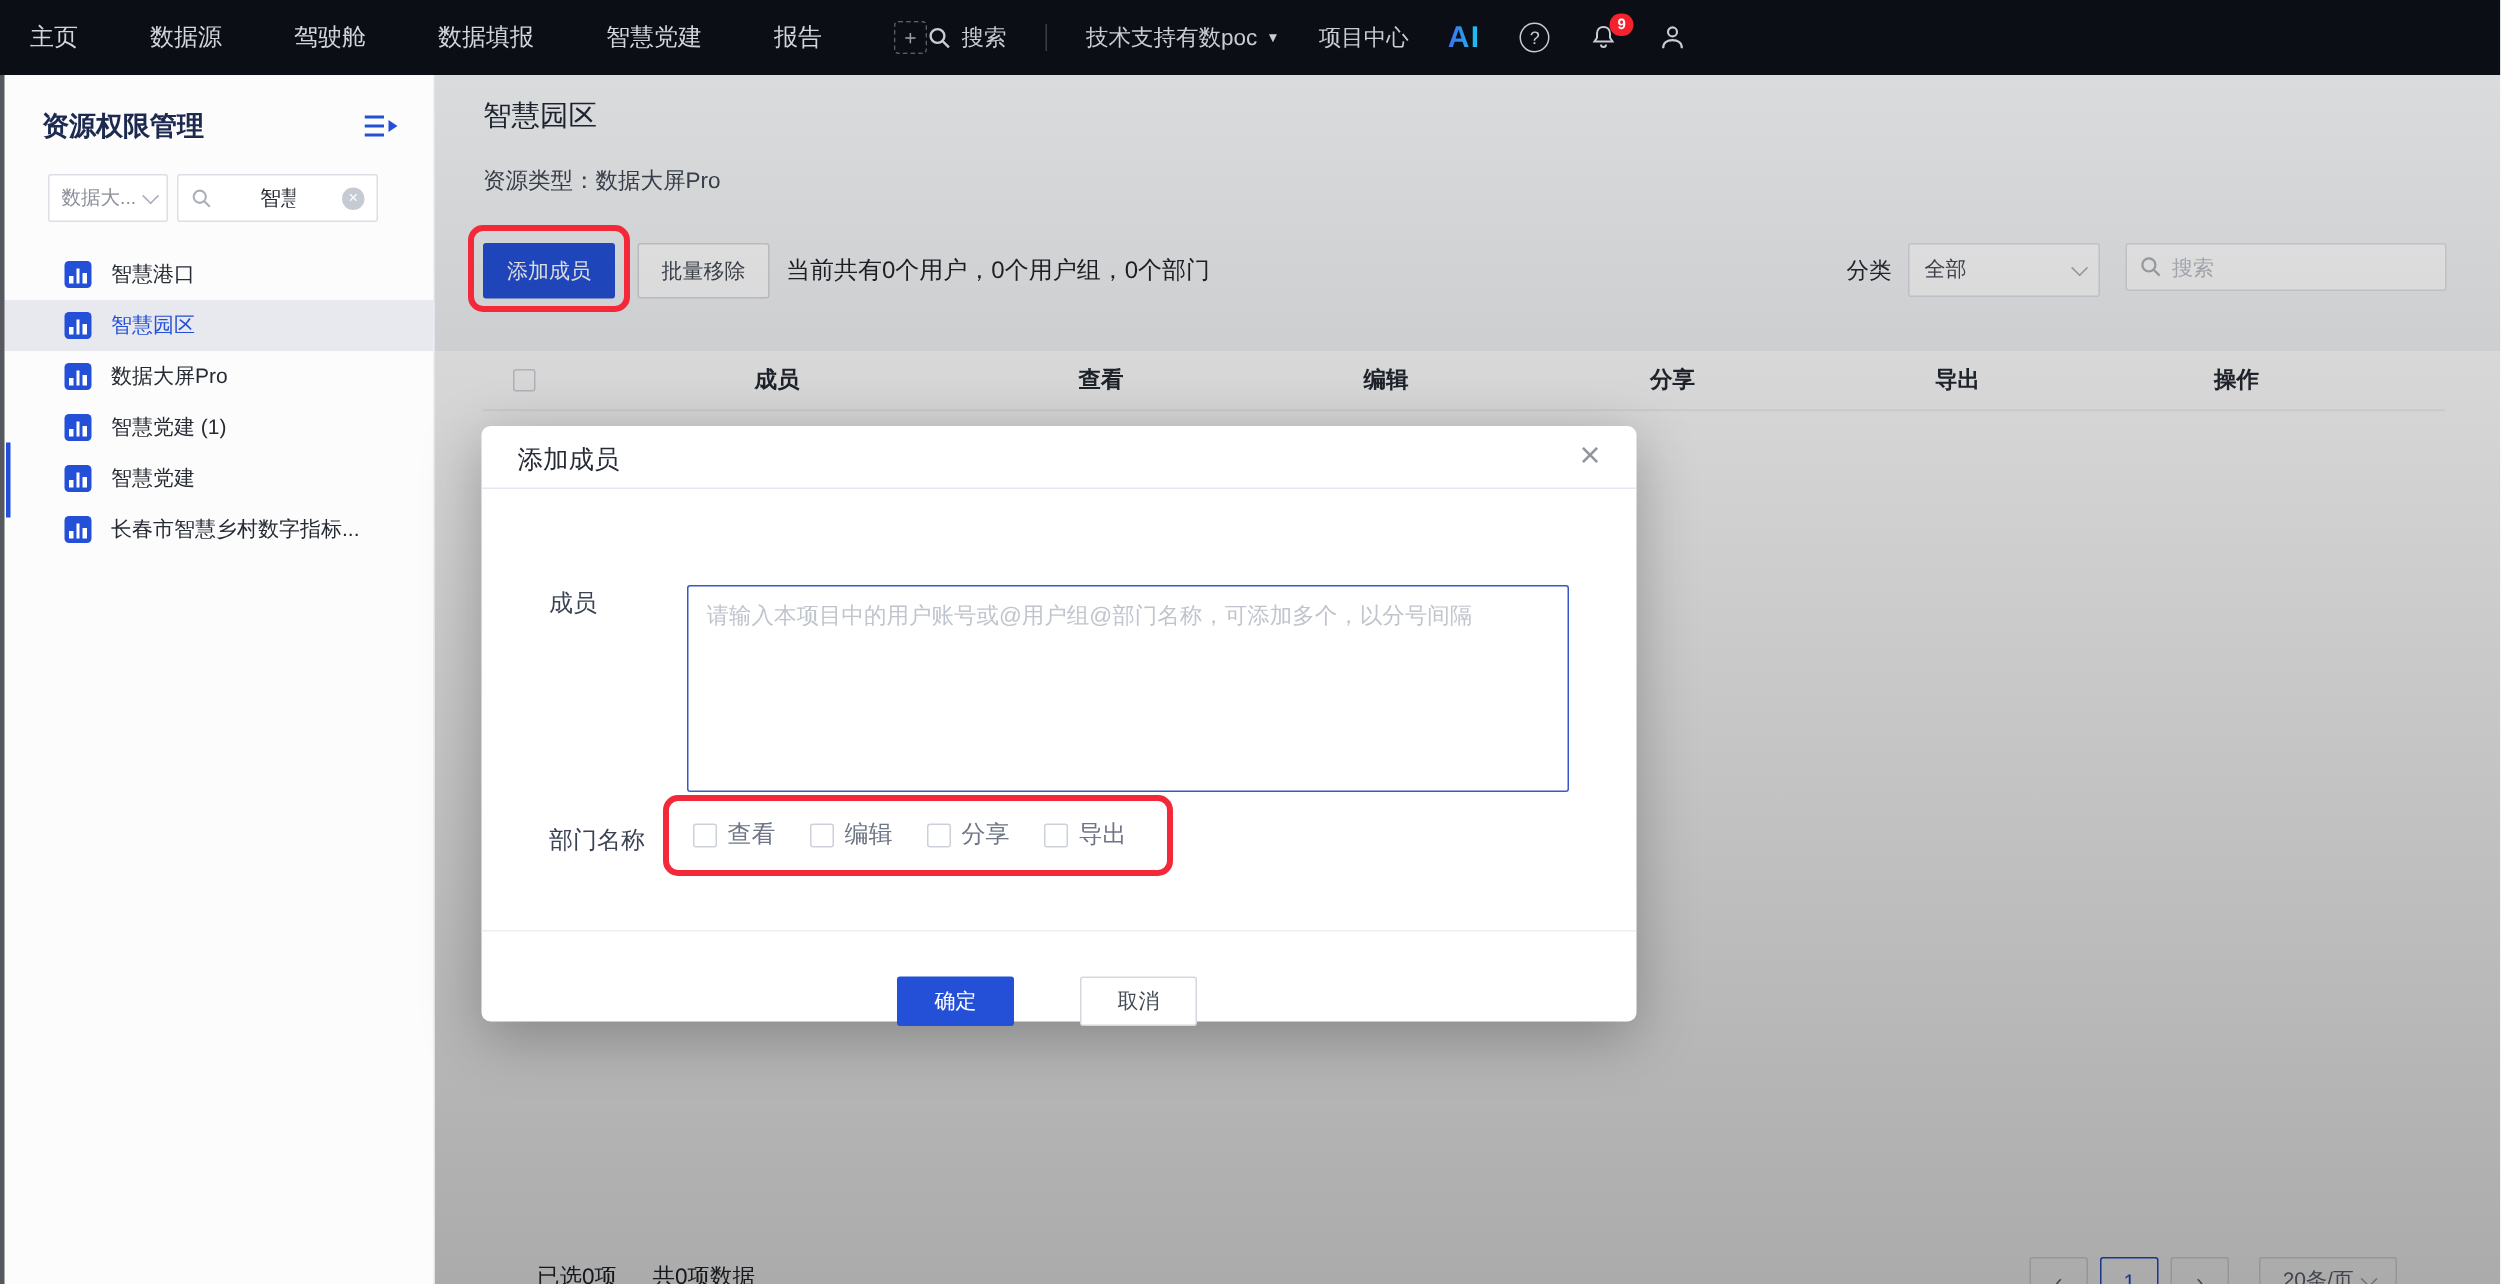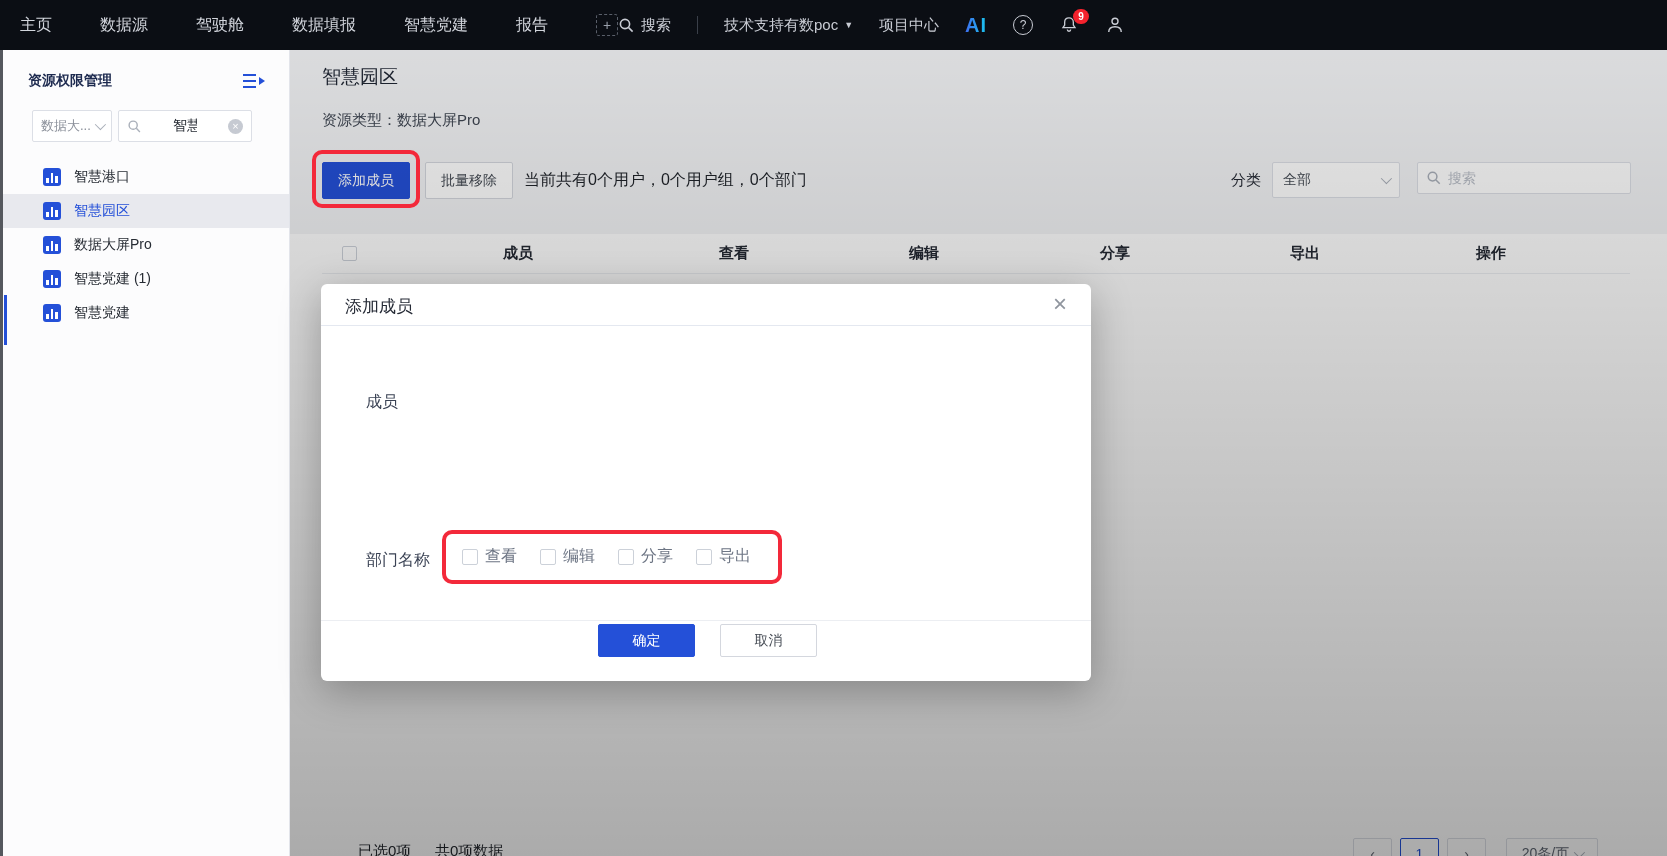--- a/index.html
+++ b/index.html
@@ -26,21 +26,21 @@
   .badge { position:absolute; top:-6px; right:-10px; min-width:16px; height:15px; padding:0 4px;
            background:#f5222d; border-radius:8px; color:#fff; font-size:10px; line-height:15px;
            text-align:center; font-weight:700; }
 
   
   .edge-strip { position:absolute; left:0; top:50px; width:3px; height:806px; background:#55585e; z-index:6; }
   .edge-indicator { position:absolute; left:4px; top:295px; width:3px; height:50px; background:#2450d8; z-index:6; }
   .sidebar { position:absolute; left:3px; top:50px; width:287px; height:806px; background:#fcfcfd;
              border-right:1px solid #e2e4ea; z-index:2; }
   .sb-head { display:flex; align-items:center; justify-content:space-between; padding:22px 24px 0 25px; }
-  .sb-title { font-size:14px; font-weight:600; color:#1d2a4f; }
+  .sb-title { font-size:18px; font-weight:600; color:#1d2a4f; }
   .sb-filters { display:flex; gap:6px; padding:20px 18px 0 29px; }
   .sb-select { width:80px; height:32px; border:1px solid #dcdfe6; border-radius:2px; background:#fff;
                display:flex; align-items:center; justify-content:space-between; padding:0 8px; }
   .sb-select .sel-text { font-size:13px; color:#8a8f99; }
   .input-box { height:32px; border:1px solid #dcdfe6; border-radius:2px; background:#fff;
                display:flex; align-items:center; padding:0 8px; gap:6px; }
   .sb-search { width:134px;gap:31px; }
   .input-box input { border:none; outline:none; background:transparent; font-size:14px; color:#262b33;
                      width:100%; font-family:inherit; }
   .clear-btn { width:15px; height:15px; border-radius:50%; background:#c6cad2; color:#fff; font-size:11px;
@@ -95,21 +95,21 @@
   .auth-label { left:45px; top:266px; }
   .member-input { position:absolute; left:137px; top:106px; width:588px; height:138px;
                   border:1px solid #3a56c9; border-radius:2px; padding:10px 12px; font-size:15px;
                   color:#262b33; resize:none; outline:none; font-family:inherit; background:#fff; }
   .member-input::placeholder { color:#c0c5cd; }
   .cb-row { position:absolute; left:141px; top:262px; display:flex; align-items:center; gap:23px; }
   .cb-item { display:flex; align-items:center; gap:7px; }
   .cb-box { width:16px; height:16px; border:1px solid #ccd1d9; border-radius:2px; background:#fff; }
   .cb-text { font-size:16px; color:#6e7685; }
   .modal-footer { position:absolute; left:0; top:336px; width:100%; height:61px; border-top:1px solid #eceef2; }
-  .m-btn { position:absolute; top:3px; width:97px; height:33px; }
+  .m-btn { position:absolute; top:30px; width:78px; height:33px; }
   .confirm-btn { left:277px; }
   .cancel-btn { left:399px; }
 
   
   .anno { position:absolute; border:4px solid #f3293a; border-radius:10px; z-index:30; pointer-events:none; }
   .anno-1 { left:312px; top:150px; width:108px; height:58px; }
   .anno-2 { left:442px; top:530px; width:340px; height:54px; }
 
   svg { display:block; }
 </style>
@@ -229,20 +229,28 @@
         <span class="sb-label">智慧党建 (1)</span>
       </div>
       <div class="sb-item">
         <span class="chart-ic">
             <i style="height:5px"></i>
             <i style="height:10px"></i>
             <i style="height:7px"></i>
           </span>
         <span class="sb-label">智慧党建</span>
       </div>
+      <div class="sb-item">
+        <span class="chart-ic">
+            <i style="height:5px"></i>
+            <i style="height:10px"></i>
+            <i style="height:7px"></i>
+          </span>
+        <span class="sb-label">长春市智慧乡村数字指标...</span>
+      </div>
     </div>
   </div>
 
   <div class="main-bg-top"></div>
   <div class="main-bg-body"></div>
 
   <div class="abs page-title">智慧园区</div>
   <div class="abs res-type">资源类型：数据大屏Pro</div>
 
   <div class="abs btn btn-primary add-member">添加成员</div>
@@ -289,20 +297,21 @@
   </div>
 
   <div class="overlay"></div>
 
   <div class="modal">
     <div class="modal-header">
       <span class="modal-title">添加成员</span>
       <span class="modal-close">×</span>
     </div>
     <span class="m-label member-label">成员</span>
+    <textarea class="member-input" placeholder="请输入本项目中的用户账号或@用户组@部门名称，可添加多个，以分号间隔" style=""></textarea>
     <span class="m-label auth-label">部门名称</span>
     <div class="cb-row">
       <span class="cb-item">
         <span class="cb-box"></span>
         <span class="cb-text">查看</span>
       </span>
       <span class="cb-item">
         <span class="cb-box"></span>
         <span class="cb-text">编辑</span>
       </span>

